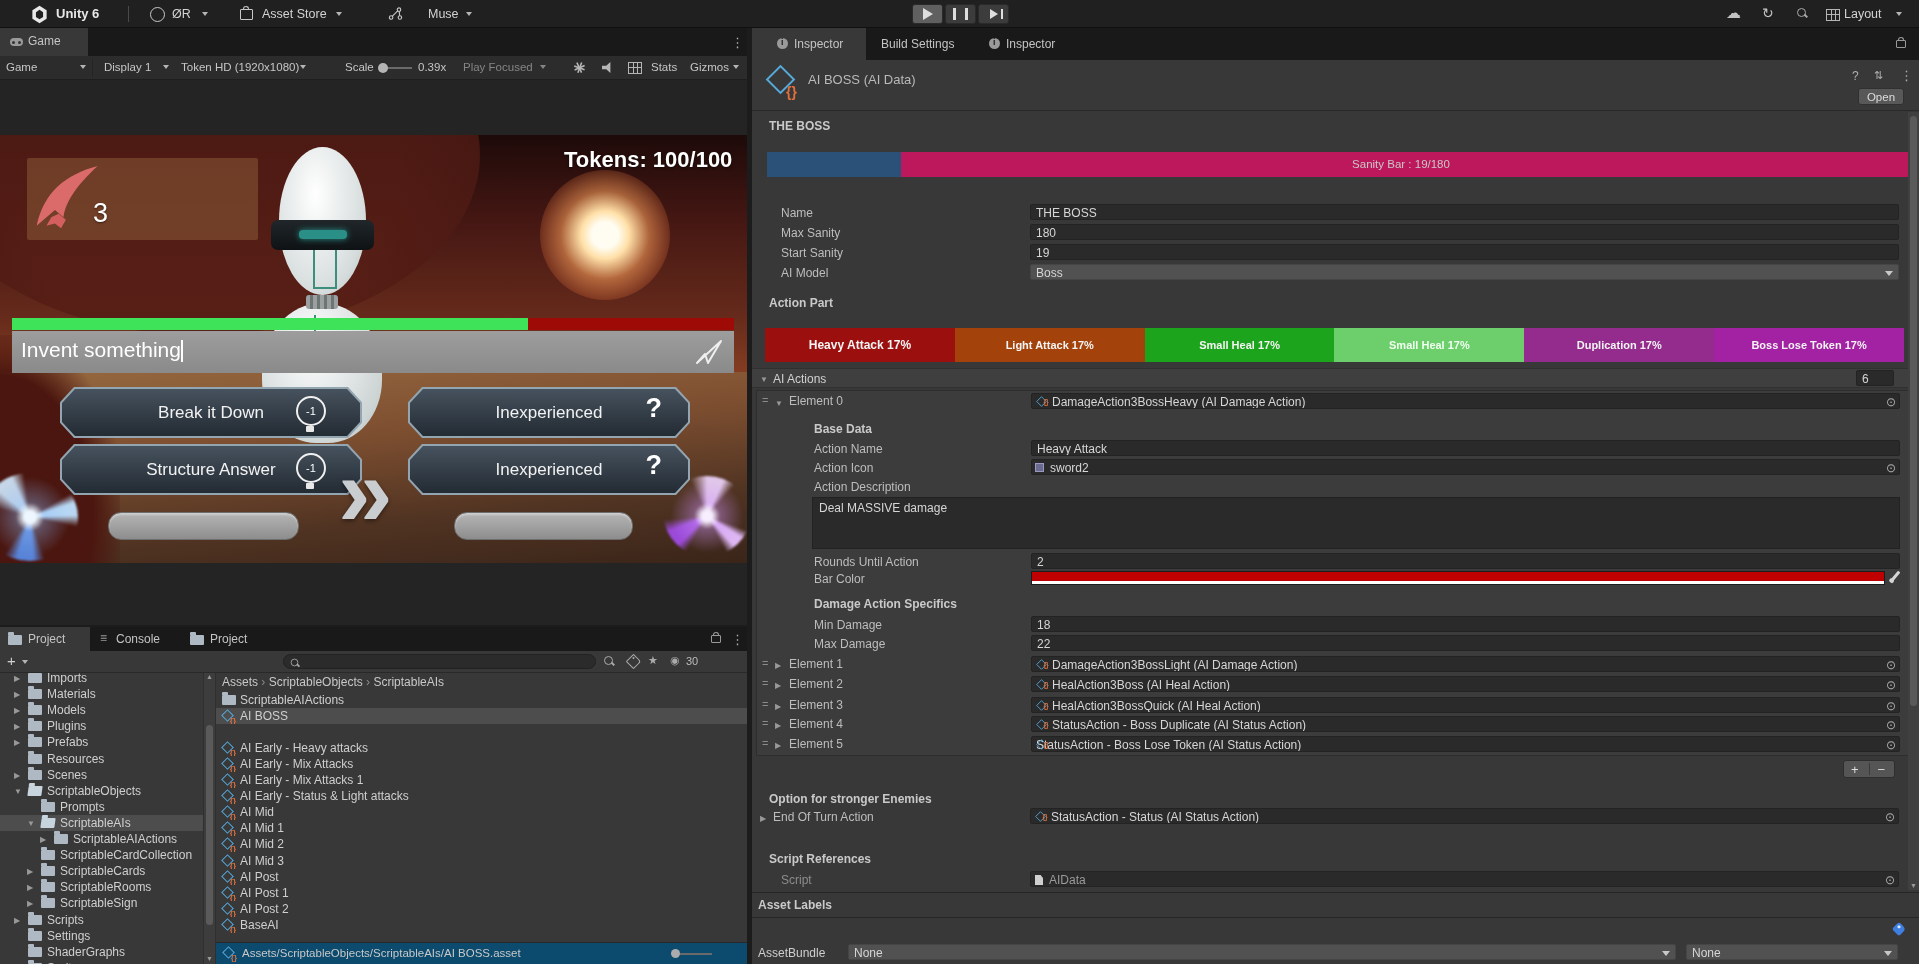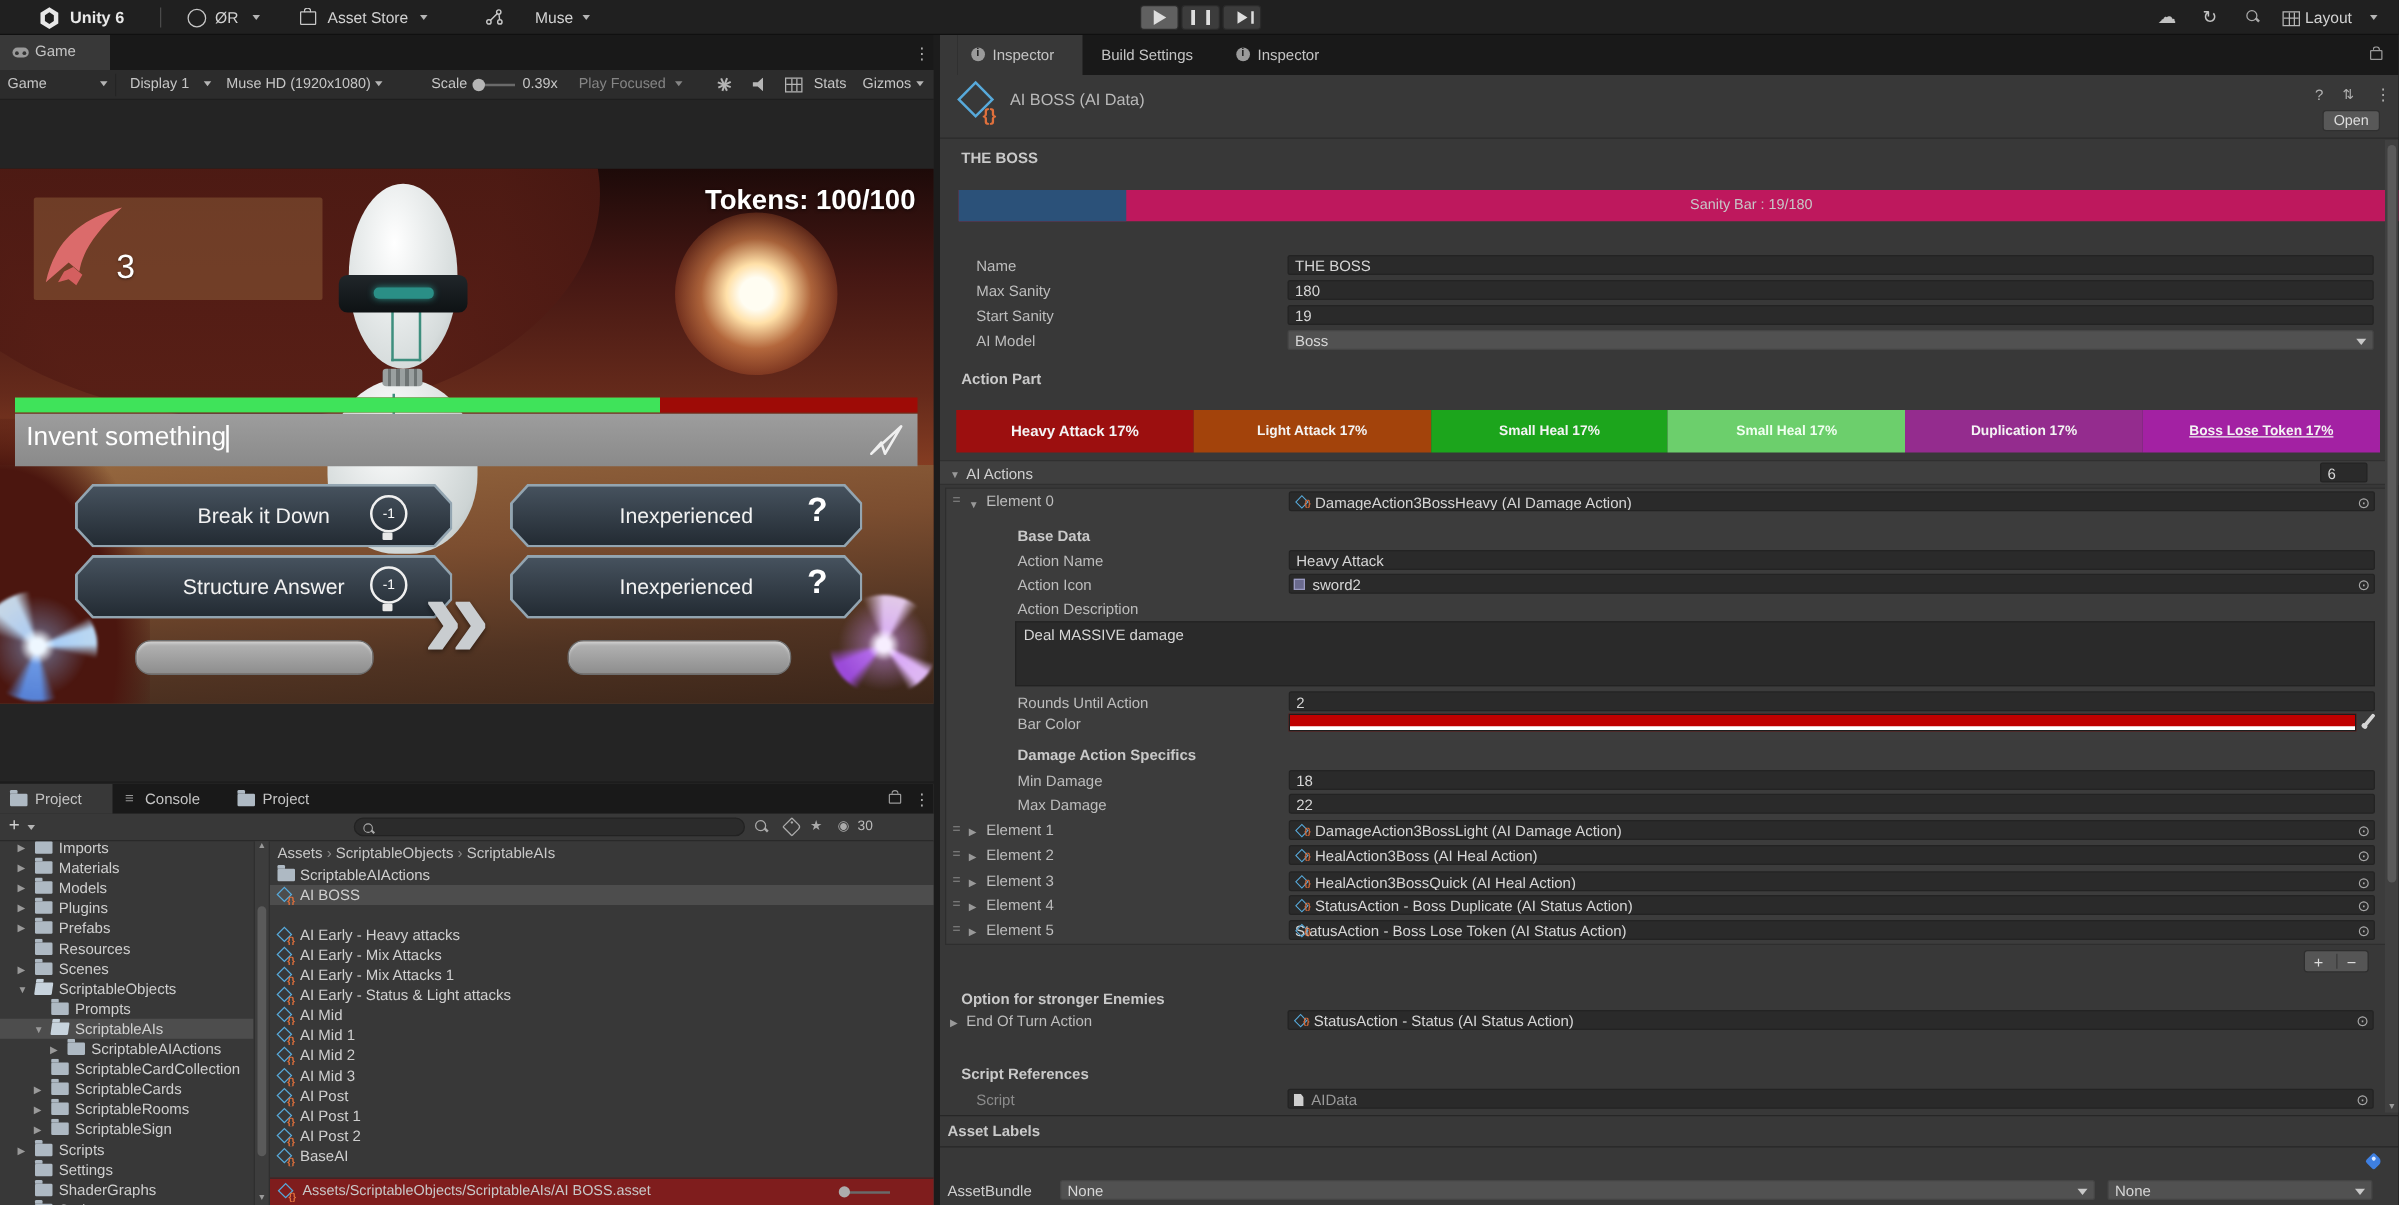--- a/index.html
+++ b/index.html
@@ -154,21 +154,21 @@
       </div>
       <span class="kebab" style="left:731px;top:7px;">⋮</span>
     </div>
 
     <div class="abs" style="left:0;top:28px;width:747px;height:24px;background:#2c2c2c;border-bottom:1px solid #1e1e1e;box-sizing:border-box;">
       <span class="tbtxt" style="left:6px;top:5px;">Game</span>
       <div class="tbarrow" style="left:80px;top:9px;"></div>
       <div class="sep" style="left:92px;top:3px;width:1px;height:18px;"></div>
       <span class="tbtxt" style="left:104px;top:5px;">Display 1</span>
       <div class="tbarrow" style="left:163px;top:9px;"></div>
-      <span class="tbtxt" style="left:181px;top:5px;">Muse HD (1920x1080)</span>
+      <span class="tbtxt" style="left:181px;top:5px;">Token HD (1920x1080)</span>
       <div class="tbarrow" style="left:300px;top:9px;"></div>
       <span class="tbtxt" style="left:345px;top:5px;">Scale</span>
       <div class="abs" style="left:380px;top:11px;width:32px;height:2px;background:#6a6a6a;">
         <div style="position:absolute;left:-2px;top:-4px;width:10px;height:10px;border-radius:50%;background:#b5b5b5;"></div>
       </div>
       <span class="tbtxt" style="left:418px;top:5px;">0.39x</span>
       <span class="tbtxt mut" style="left:463px;top:5px;color:#858585;">Play Focused</span>
       <div class="tbarrow" style="left:540px;top:9px;border-top-color:#858585;"></div>
       <div class="burst-ic" style="left:574px;top:6px;"></div>
       <div class="speaker-ic" style="left:602px;top:6px;"></div>
@@ -436,21 +436,21 @@
             <span class="soi" style="left: 5px; top: 1px;"></span>
             <span class="flab">AI Post 2</span>
           </div>
           <div class="frow" style="top: 243.7px;">
             <span class="soi" style="left: 5px; top: 1px;"></span>
             <span class="flab">BaseAI</span>
           </div>
         </div>
     </div>
 
-    <div class="abs" style="left:216px;top:315px;width:531px;height:22px;background:#7f1d1d;border-top:1px solid #2a2a2a;box-sizing:border-box;">
+    <div class="abs" style="left:216px;top:315px;width:531px;height:22px;background:#0c4a6e;border-top:1px solid #2a2a2a;box-sizing:border-box;">
       <span class="soi" style="left:6px;top:3px;"></span>
       <span class="nw" style="position:absolute;left:26px;top:4px;font-size:11.5px;color:#c8c8c8;">Assets/ScriptableObjects/ScriptableAIs/AI BOSS.asset</span>
       <div class="abs" style="left:456px;top:10px;width:40px;height:2px;background:#6a6a6a;">
         <div style="position:absolute;left:-1px;top:-4px;width:9px;height:9px;border-radius:50%;background:#acacac;"></div>
       </div>
     </div>
   </div>
 
   <div class="abs" style="left:752px;top:28px;width:1167px;height:936px;background:#383838;overflow:hidden;">
     <div class="tabstrip" style="left:14px;top:0;width:1167px;height:32px;">
@@ -507,21 +507,21 @@
         </div>
         <div style="flex: 1 1 0%; display: flex; align-items: center; justify-content: center; font-size: 11px; font-weight: bold; background: rgb(28, 165, 28); color: rgb(244, 244, 244);">
           <span class="nw">Small Heal 17%</span>
         </div>
         <div style="flex: 1 1 0%; display: flex; align-items: center; justify-content: center; font-size: 11px; font-weight: bold; background: rgb(108, 207, 108); color: rgb(240, 255, 240);">
           <span class="nw">Small Heal 17%</span>
         </div>
         <div style="flex: 1 1 0%; display: flex; align-items: center; justify-content: center; font-size: 11px; font-weight: bold; background: rgb(148, 44, 142); color: rgb(244, 244, 244);">
           <span class="nw">Duplication 17%</span>
         </div>
-        <div style="flex: 1 1 0%; display: flex; align-items: center; justify-content: center; font-size: 11px; font-weight: bold; background: rgb(163, 33, 163); color: rgb(244, 244, 244); text-decoration: underline;">
+        <div style="flex: 1 1 0%; display: flex; align-items: center; justify-content: center; font-size: 11px; font-weight: bold; background: rgb(163, 33, 163); color: rgb(244, 244, 244);">
           <span class="nw">Boss Lose Token 17%</span>
         </div>
       </div>
 
     <div class="abs" style="left:0;top:340px;width:1167px;height:20px;background:#3f3f3f;border-top:1px solid #303030;border-bottom:1px solid #303030;box-sizing:border-box;">
       <span class="fold" style="left:8px;top:6px;">▼</span>
       <span class="hdr" style="position:absolute;left:21px;top:3px;font-weight:normal;color:#d0d0d0;">AI Actions</span>
       <div class="fld" style="left:1104px;top:1px;width:38px;"><span>6</span></div>
     </div>
 

